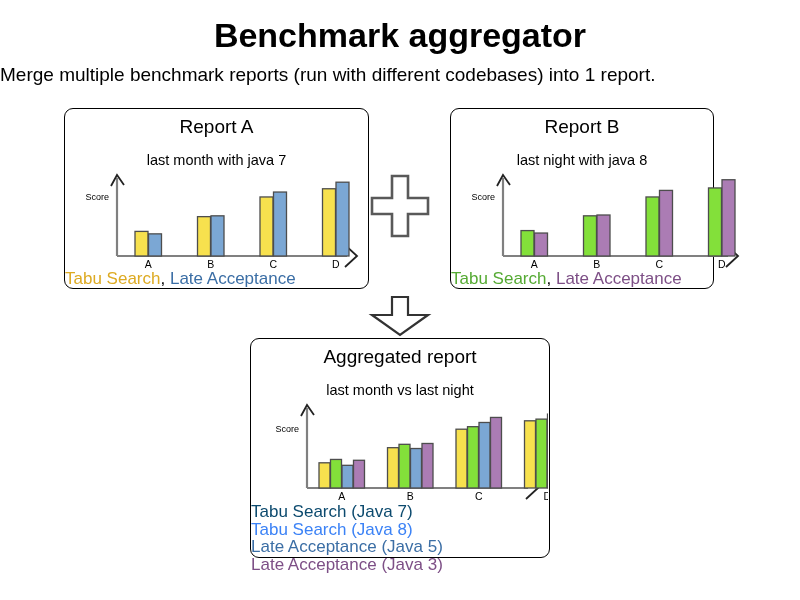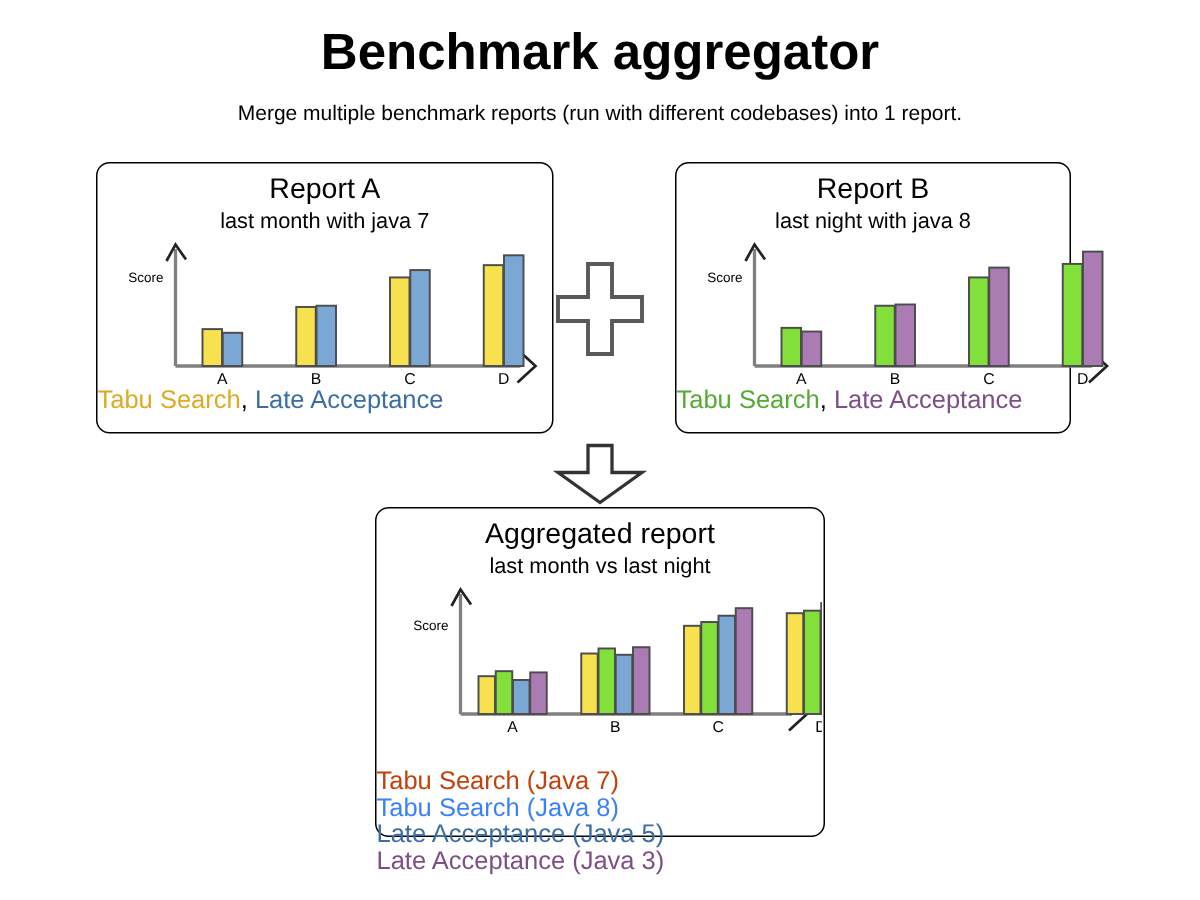--- a/index.html
+++ b/index.html
@@ -24,22 +24,22 @@
     font-size: 34px;
     font-weight: bold;
     line-height: 42px;
     letter-spacing: 0px;
   }
   .page-subtitle {
     position: absolute;
     top: 66px;
     left: 0;
     width: 800px;
-    text-align: center;
-    font-size: 14px;
+    text-align: left;
+    font-size: 19px;
     line-height: 18px;
   }
 
   
   .panel {
     position: absolute;
     background: #ffffff;
     border: 1.4px solid #000000;
     border-radius: 9px;
     box-sizing: border-box;
@@ -51,20 +51,21 @@
   .panel-title {
     text-align: center;
     font-size: 19px;
     line-height: 24px;
     margin-top: 6px;
   }
   .panel-subtitle {
     text-align: center;
     font-size: 14.5px;
     line-height: 19px;
+    margin-top: 12px;
   }
 
   
   .chart-wrap {
     position: relative;
     width: 100%;
   }
   .chart-svg { display: block; }
 
   
@@ -180,21 +181,21 @@
         <rect x="239.5" y="17.439999999999998" width="11" height="70.56" fill="#ab7cb4" stroke="#4d4d4d" stroke-width="1.3"></rect>
         <text x="227.75" y="100" text-anchor="middle" font-size="10.5" fill="#000" font-family="&quot;Liberation Sans&quot;, sans-serif">C</text>
         <rect x="273.5" y="20.799999999999997" width="11" height="67.2" fill="#f7e14e" stroke="#4d4d4d" stroke-width="1.3"></rect>
         <rect x="285" y="19.120000000000005" width="11" height="68.88" fill="#83e03a" stroke="#4d4d4d" stroke-width="1.3"></rect>
         <rect x="296.5" y="14.079999999999998" width="11" height="73.92" fill="#7ba7d4" stroke="#4d4d4d" stroke-width="1.3"></rect>
         <rect x="308" y="9.040000000000006" width="11" height="78.96" fill="#ab7cb4" stroke="#4d4d4d" stroke-width="1.3"></rect>
         <text x="296.25" y="100" text-anchor="middle" font-size="10.5" fill="#000" font-family="&quot;Liberation Sans&quot;, sans-serif">D</text>
       </svg>
   </div>
   <div class="legend">
-    <span class="legend-row" style="color: #c2410c; margin-top: 21px;">Tabu Search (Java 7)</span>
+    <span class="legend-row" style="color: #0c4a6e;">Tabu Search (Java 7)</span>
     <span class="legend-row" style="color: #3b82f6;">Tabu Search (Java 8)</span>
     <span class="legend-row" style="color: rgb(59, 110, 165);">Late Acceptance (Java 5)</span>
     <span class="legend-row" style="color: rgb(125, 79, 134);">Late Acceptance (Java 3)</span>
   </div>
 </div>
 
 <div class="connector" id="plus-connector">
   <svg width="64" height="72" viewBox="0 0 64 72">
     <path d="M24 4 H40 V26 H60 V42 H40 V64 H24 V42 H4 V26 H24 Z" fill="#ffffff" stroke="#595959" stroke-width="2.6" stroke-linejoin="miter"></path>
   </svg>

